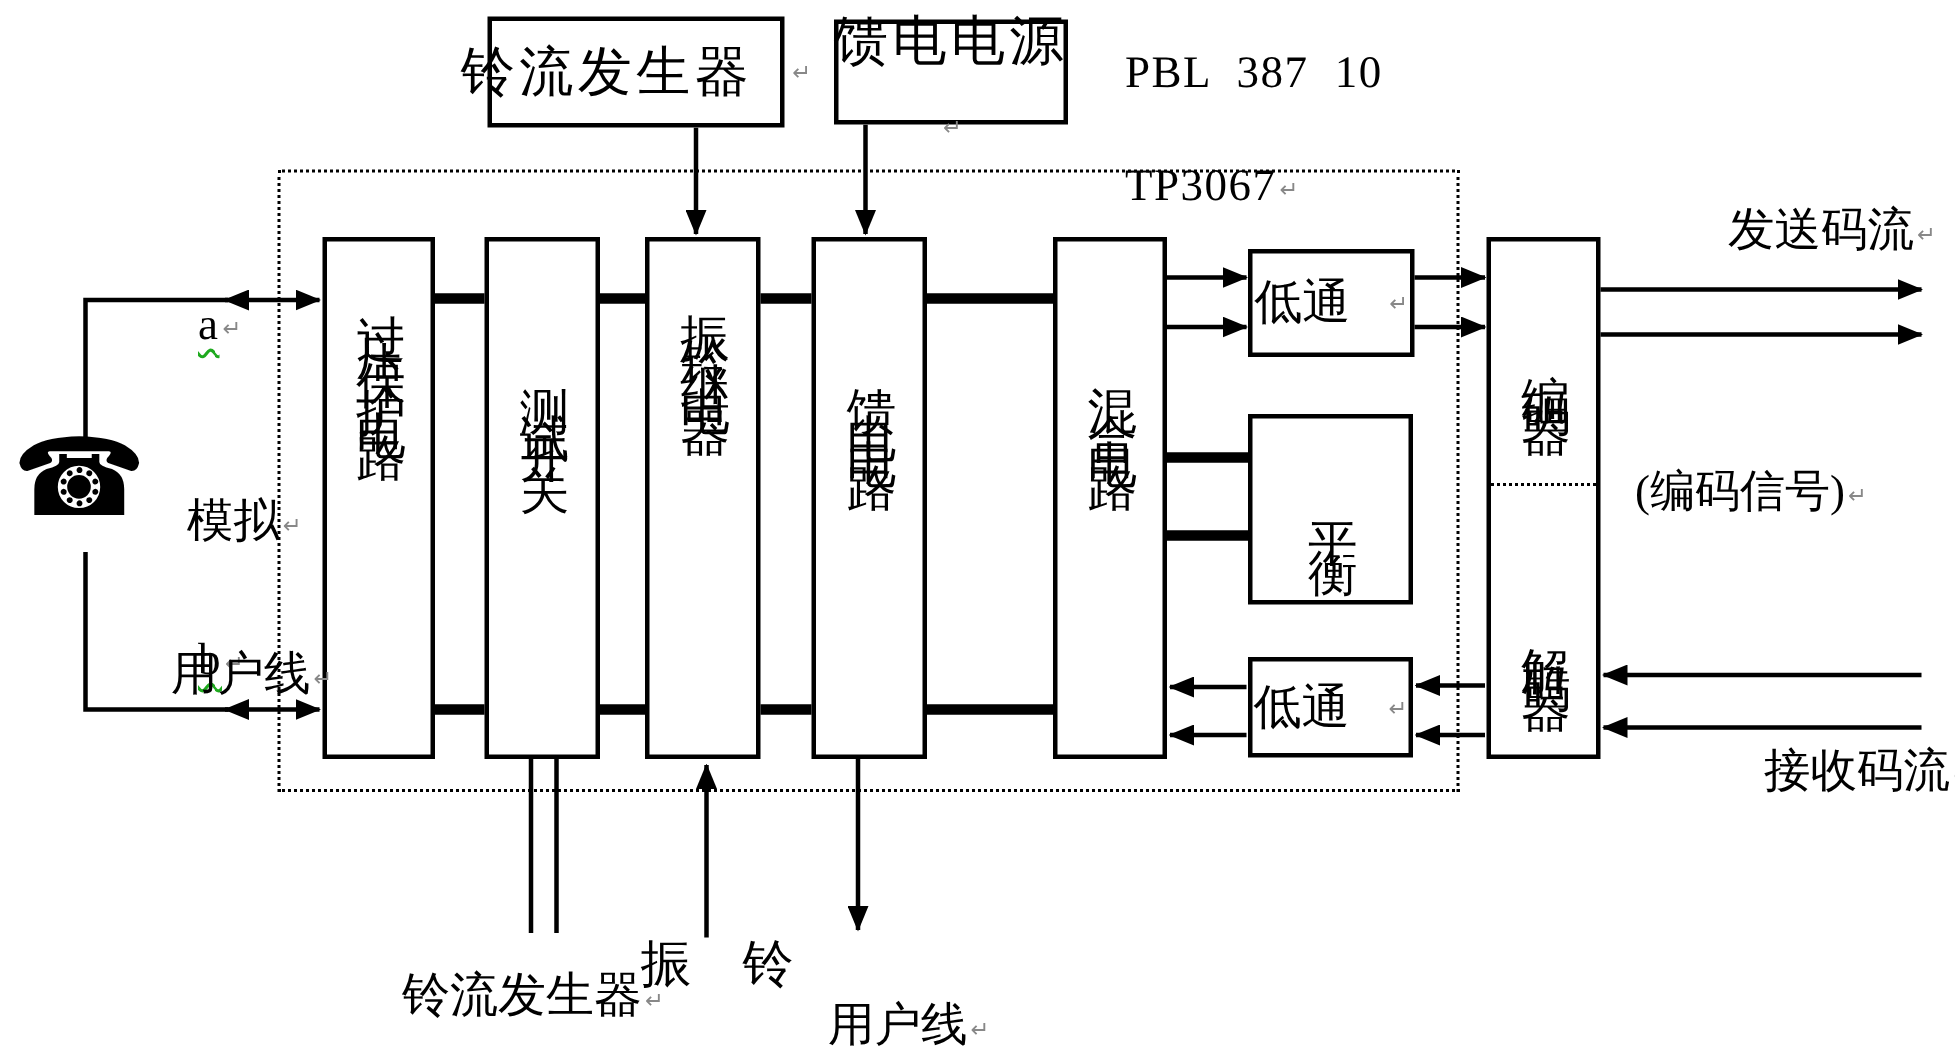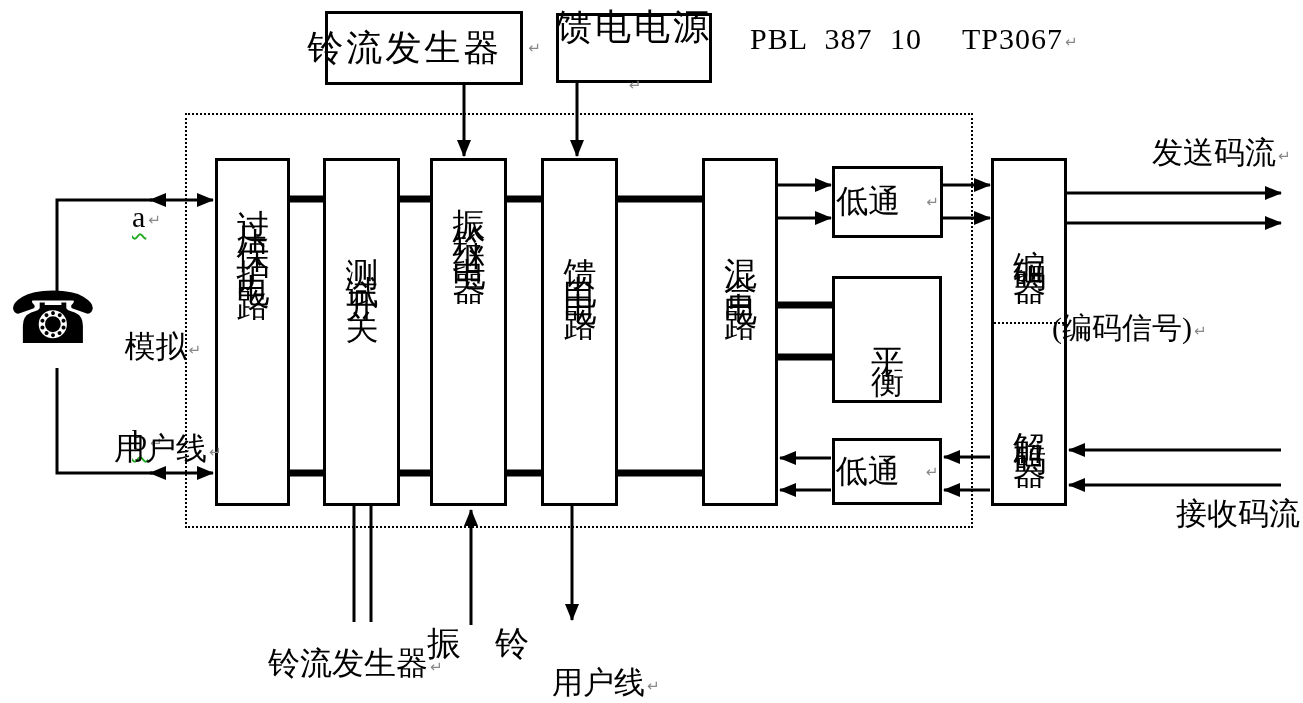--- a/index.html
+++ b/index.html
@@ -109,21 +109,21 @@
 
   <div class="box hlabel" style="left:325px; top:11px; width:198px; height:74px;">
     <span>铃流发生器</span>
       <span class="ret">↵</span>
   </div>
   <div class="box hlabel" style="left:556px; top:13px; width:156px; height:70px;flex-direction:column;">
     <span>馈电电源</span>
       <span class="ret">↵</span>
   </div>
 
-  <div class="lbl serifnum" style="left:750px; top:22px; display:flex; gap:40px;">
+  <div class="lbl serifnum" style="left:750px; top:32px; display:flex; gap:40px;flex-direction:column;">
     <span>PBL 387 10</span>
     <span><span>TP3067</span><span class="ret">↵</span></span>
   </div>
 
   <div class="box vblock" style="left:215px; top:158px; width:75px; height:348px;">
     <span class="vtext pad-tall">过压保护电路</span>
   </div>
   <div class="box vblock" style="left:323px; top:158px; width:77px; height:348px;">
     <span class="vtext pad-short ls17">测试开关</span>
   </div>
@@ -160,21 +160,21 @@
 
   <div class="abs" id="phone-icon" style="left:8px; top:282px;">☎</div>
   <div class="lbl wavy serifnum" style="left:132px; top:200px;"><span>a</span><span class="ret">↵</span></div>
   <div class="lbl wavy serifnum" style="left:132px; top:423px;"><span>b</span><span class="ret">↵</span></div>
   <div class="lbl center2" style="left:83px; top:273px; width:118px; line-height:49px;text-align:right;">
     <span>模拟</span><span class="ret">↵</span><br>
     <span>用户线</span><span class="ret">↵</span>
   </div>
 
   <div class="lbl" style="left:1133px; top:135px;margin-left:19px;"><span>发送码流</span><span class="ret">↵</span></div>
-  <div class="lbl" style="left:1052px; top:311px; font-size:30px;"><span>(编码信号)</span><span class="ret">↵</span></div>
+  <div class="lbl" style="left:1090px; top:311px; font-size:30px;"><span>(编码信号)</span><span class="ret">↵</span></div>
   <div class="lbl" style="left:1140px; top:496px;margin-left:36px;"><span>接收码流</span><span class="ret">↵</span></div>
 
   <div class="lbl" style="left:268px; top:645px; font-size:32px;"><span>铃流发生器</span><span class="ret">↵</span></div>
   <div class="lbl" style="left:427px; top:624px; font-size:34px;">振　铃</div>
   <div class="lbl center2" style="left:521px; top:627px; width:134px; line-height:37px;">
     <span>用户线</span><span class="ret">↵</span><br>
     
   </div>
 
 </div>

